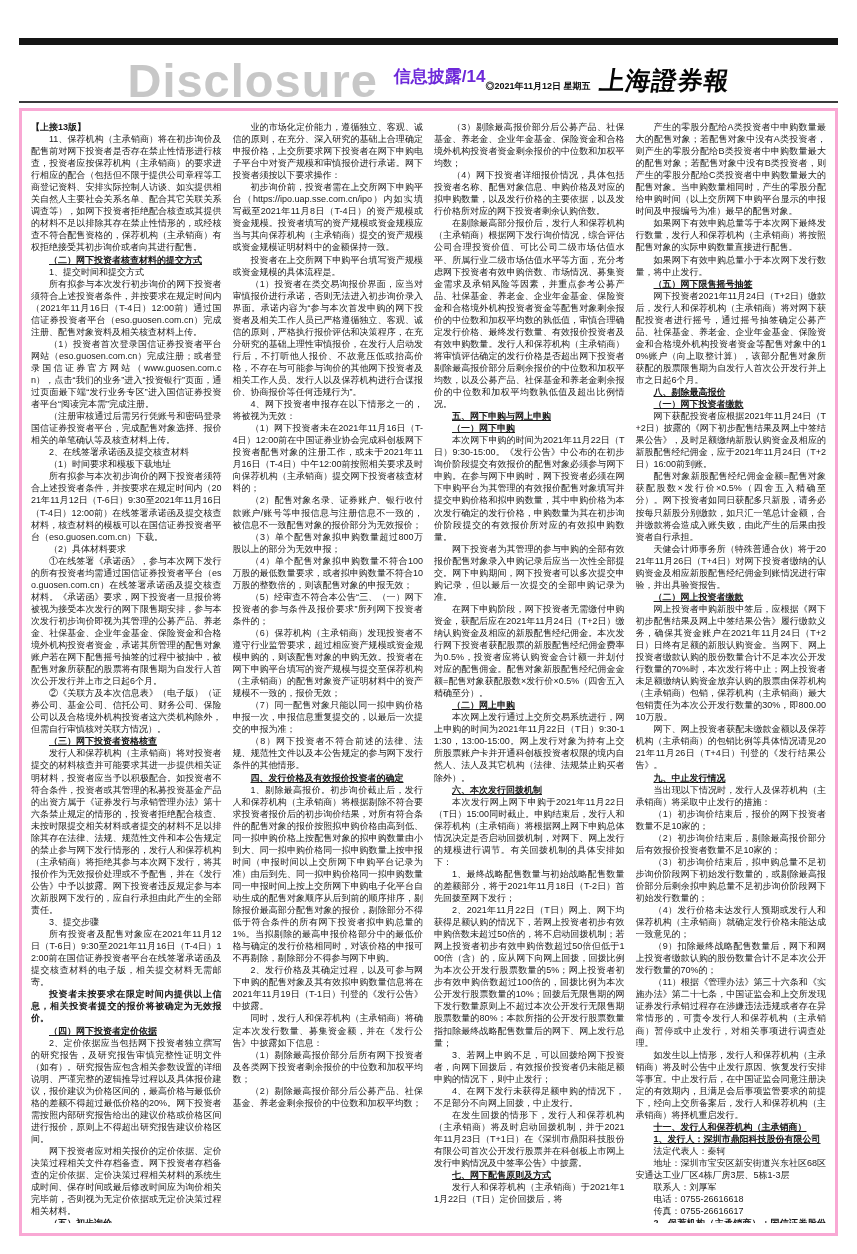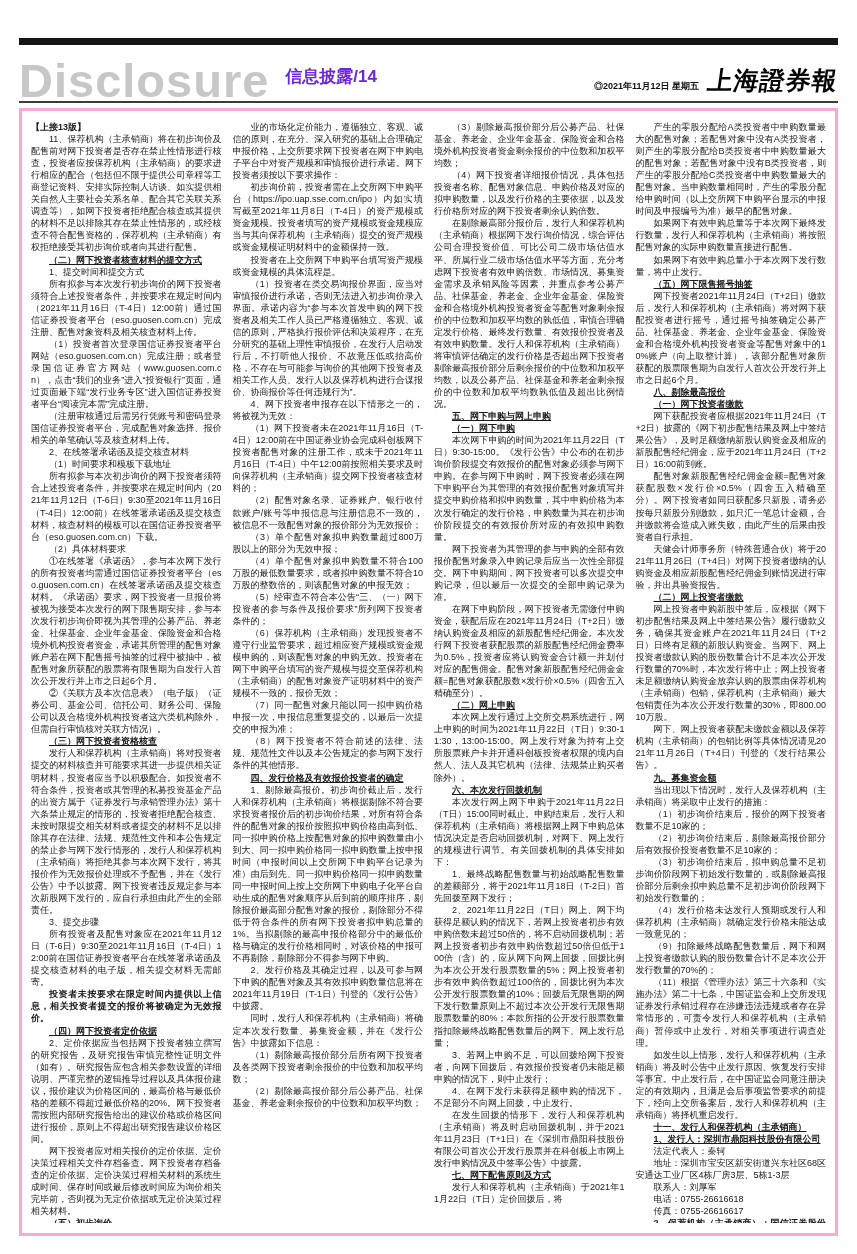--- a/index.html
+++ b/index.html
@@ -1,19 +1,19 @@
 <!DOCTYPE html>
 <html><head>
 <meta charset="utf-8">
 <style>
   html,body{margin:0;padding:0;background:#f4f4f2;}
   body{width:857px;height:1254px;position:relative;font-family:"Liberation Sans",sans-serif;}
   .page{position:absolute;inset:0;background:#fff;box-sizing:border-box;padding:0 19px;}
   .topbar{margin-top:38px;height:7px;background:#151515;}
-  .masthead{display:flex;justify-content:space-between;align-items:flex-end;height:54px;margin-top:2px;}
+  .masthead{display:flex;justify-content:center;align-items:flex-end;height:54px;margin-top:2px;}
   .mast-left{display:flex;align-items:flex-end;gap:16px;}
   .disclosure{font-size:47px;line-height:.85;font-weight:bold;color:#c7c7c7;letter-spacing:1px;}
   .section-cn{font-size:17px;font-weight:bold;color:#6d28d9;padding-bottom:13px;}
   .mast-right{display:flex;align-items:flex-end;gap:9px;padding-bottom:4px;}
   .date-line{font-size:9px;font-weight:bold;color:#101010;padding-bottom:4px;}
   .paper-name{font-size:25px;font-weight:bold;color:#050505;font-family:"DejaVu Serif","Liberation Serif",serif;transform:skewX(-8deg);letter-spacing:1px;}
   .rule{border-top:2px solid #3a3a3a;margin-top:0;}
   .content{margin-top:5px;border:3px solid #f9a8d4;height:1128px;box-sizing:border-box;padding:10px 9px;display:flex;gap:11px;overflow:hidden;background:#fff;}
   .col{flex:1 1 0;overflow:hidden;font-size:9px;line-height:1.34;color:#1a1a1a;text-align:justify;word-break:break-all;}
   .col p{margin:0;text-indent:2em;}
@@ -111,21 +111,21 @@
         <p class="h">（五）网下限售摇号抽签</p>
         <p class="p">网下投资者2021年11月24日（T+2日）缴款后，发行人和保荐机构（主承销商）将对网下获配投资者进行摇号，通过摇号抽签确定公募产品、社保基金、养老金、企业年金基金、保险资金和合格境外机构投资者资金等配售对象中的10%账户（向上取整计算），该部分配售对象所获配的股票限售期为自发行人首次公开发行并上市之日起6个月。</p>
         <p class="h">八、剔除最高报价</p>
         <p class="h">（一）网下投资者缴款</p>
         <p class="p">网下获配投资者应根据2021年11月24日（T+2日）披露的《网下初步配售结果及网上中签结果公告》，及时足额缴纳新股认购资金及相应的新股配售经纪佣金，应于2021年11月24日（T+2日）16:00前到账。</p>
         <p class="p">配售对象新股配售经纪佣金金额=配售对象获配股数×发行价×0.5%（四舍五入精确至分）。网下投资者如同日获配多只新股，请务必按每只新股分别缴款，如只汇一笔总计金额，合并缴款将会造成入账失败，由此产生的后果由投资者自行承担。</p>
         <p class="p">天健会计师事务所（特殊普通合伙）将于2021年11月26日（T+4日）对网下投资者缴纳的认购资金及相应新股配售经纪佣金到账情况进行审验，并出具验资报告。</p>
         <p class="h">（二）网上投资者缴款</p>
         <p class="p">网上投资者申购新股中签后，应根据《网下初步配售结果及网上中签结果公告》履行缴款义务，确保其资金账户在2021年11月24日（T+2日）日终有足额的新股认购资金。当网下、网上投资者缴款认购的股份数量合计不足本次公开发行数量的70%时，本次发行将中止；网上投资者未足额缴纳认购资金放弃认购的股票由保荐机构（主承销商）包销，保荐机构（主承销商）最大包销责任为本次公开发行数量的30%，即800.0010万股。</p>
         <p class="p">网下、网上投资者获配未缴款金额以及保荐机构（主承销商）的包销比例等具体情况请见2021年11月26日（T+4日）刊登的《发行结果公告》。</p>
-        <p class="h">九、募集资金额</p>
+        <p class="h">九、中止发行情况</p>
         <p class="p">当出现以下情况时，发行人及保荐机构（主承销商）将采取中止发行的措施：</p>
         <p class="p">（1）初步询价结束后，报价的网下投资者数量不足10家的；</p>
         <p class="p">（2）初步询价结束后，剔除最高报价部分后有效报价投资者数量不足10家的；</p>
         <p class="p">（3）初步询价结束后，拟申购总量不足初步询价阶段网下初始发行数量的，或剔除最高报价部分后剩余拟申购总量不足初步询价阶段网下初始发行数量的；</p>
         <p class="p">（4）发行价格未达发行人预期或发行人和保荐机构（主承销商）就确定发行价格未能达成一致意见的；</p>
         <p class="p">（9）扣除最终战略配售数量后，网下和网上投资者缴款认购的股份数量合计不足本次公开发行数量的70%的；</p>
         <p class="p">（11）根据《管理办法》第三十六条和《实施办法》第二十七条，中国证监会和上交所发现证券发行承销过程存在涉嫌违法违规或者存在异常情形的，可责令发行人和保荐机构（主承销商）暂停或中止发行，对相关事项进行调查处理。</p>
         <p class="p">如发生以上情形，发行人和保荐机构（主承销商）将及时公告中止发行原因、恢复发行安排等事宜。中止发行后，在中国证监会同意注册决定的有效期内，且满足会后事项监管要求的前提下，经向上交所备案后，发行人和保荐机构（主承销商）将择机重启发行。</p>
         <p class="h">十一、发行人和保荐机构（主承销商）</p>
         <p class="h">1、发行人：深圳市鼎阳科技股份有限公司</p>

